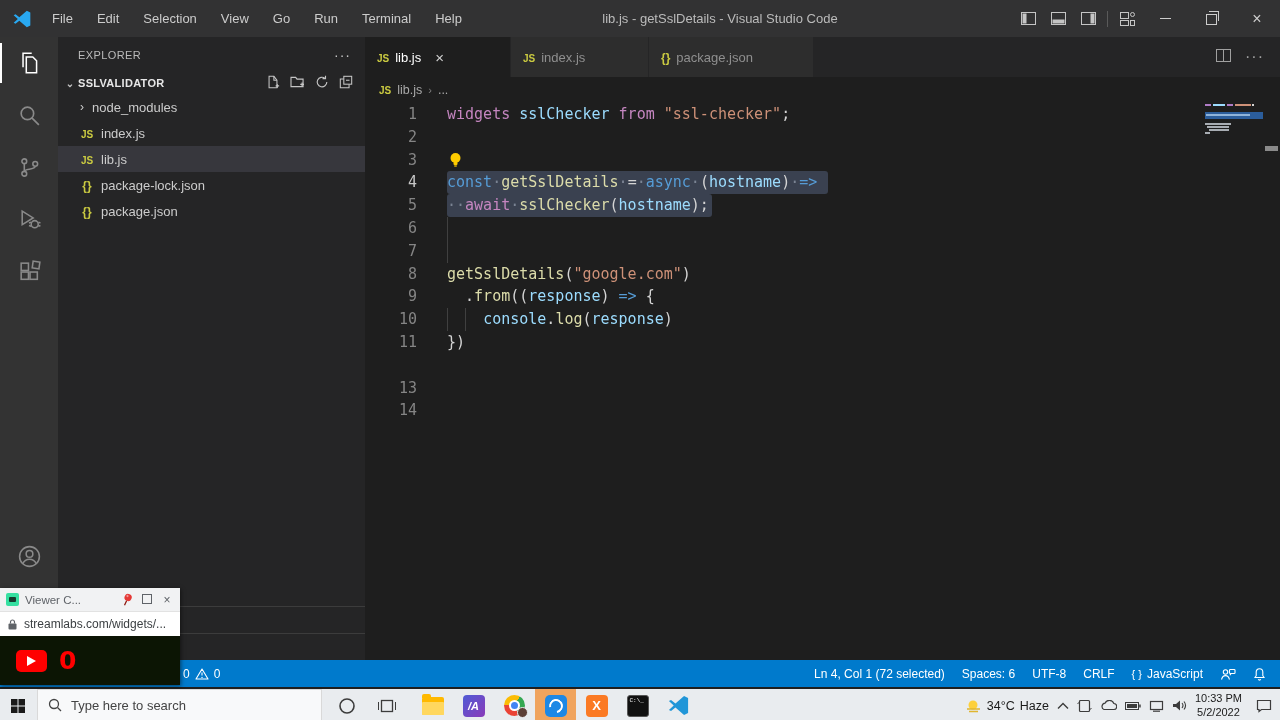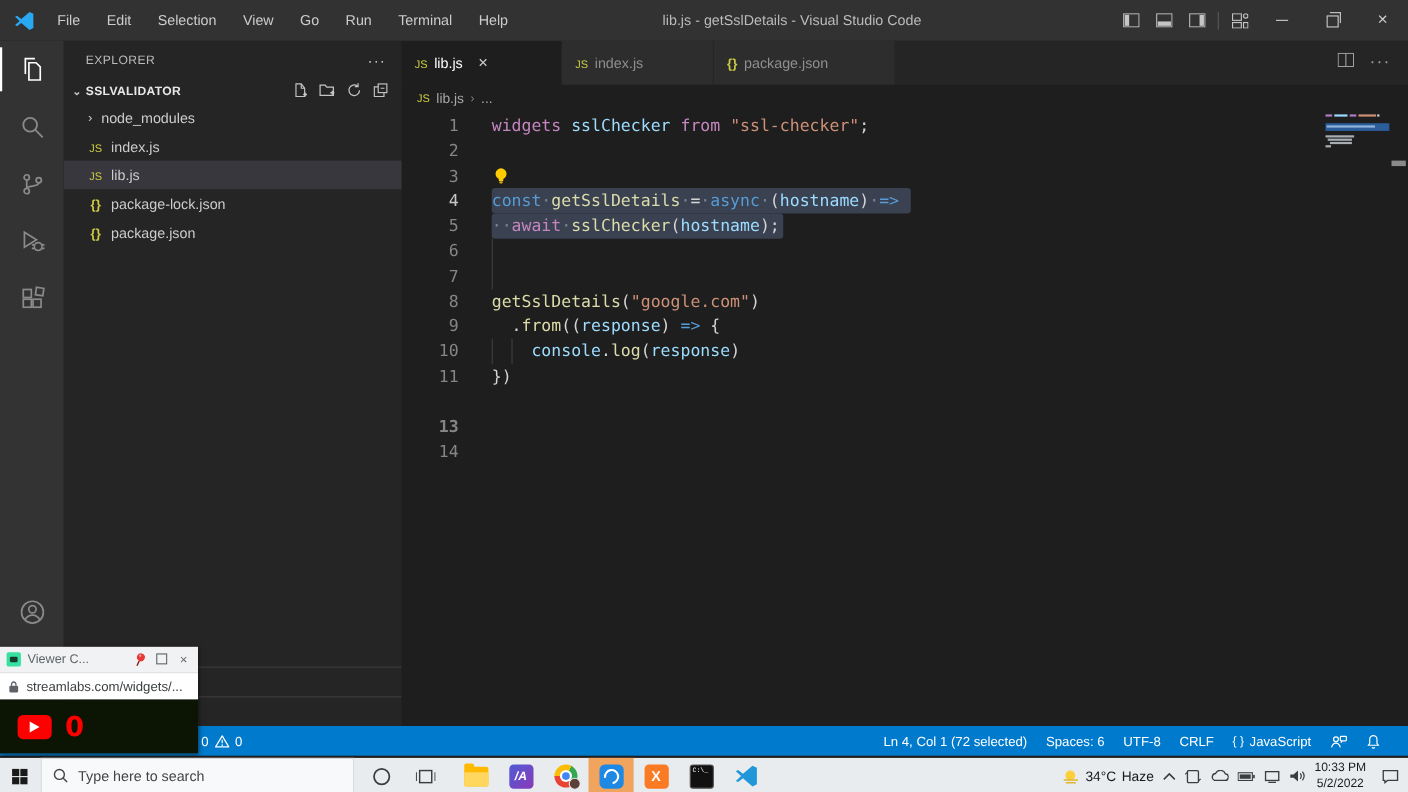--- a/index.html
+++ b/index.html
@@ -29,21 +29,21 @@
   .sb-header{height:35px;display:flex;align-items:center;padding:0 14px 0 20px;font-size:11px;color:#bbbbbb;letter-spacing:.4px;}
   .sb-header .more{margin-left:auto;font-size:14px;color:#c5c5c5;letter-spacing:1px;}
   .sb-section{height:22px;display:flex;align-items:center;font-size:11px;font-weight:bold;color:#e7e7e7;padding-left:4px;letter-spacing:.3px;}
   .sb-section .chev{width:16px;text-align:center;font-size:10px;color:#c5c5c5;}
   .sb-actions{margin-left:auto;display:flex;gap:10px;padding-right:12px;}
   .tree-row{height:26px;display:flex;align-items:center;font-size:13px;color:#cccccc;position:relative;}
   .tree-row.selected{background:#37373d;}
   .tr-chev{width:16px;margin-left:16px;color:#cccccc;font-size:12px;text-align:center;}
   .tr-icon{width:18px;margin-left:20px;margin-right:5px;text-align:center;font-weight:bold;}
   .tr-chev + .tr-name{margin-left:2px;}
-  .badge-js{color:#cbcb41;font-size:10px;font-weight:normal;font-family:"Liberation Sans",sans-serif;}
+  .badge-js{color:#cbcb41;font-size:10px;font-weight:bold;font-family:"Liberation Sans",sans-serif;}
   .badge-braces{color:#cbcb41;font-size:12px;font-weight:bold;}
   .sb-div{position:absolute;left:0;right:0;height:1px;background:#3c3c3c;}
   
   .editor{position:absolute;left:365px;top:37px;right:0;bottom:60px;background:#1e1e1e;z-index:3;}
   .tabbar{height:40px;background:#252526;display:flex;}
   .tab{height:40px;display:flex;align-items:center;padding:0 10px;font-size:13px;color:#8f8f8f;background:#2d2d2d;border-right:1px solid #252526;box-sizing:border-box;}
   .tab.active{background:#1e1e1e;color:#ffffff;}
   .tab .tr-icon{margin:0 6px 0 2px;width:auto;}
   .tab-close{margin-left:14px;color:#d0d0d0;font-size:15px;}
   .tab-actions{position:absolute;top:0;right:0;height:40px;display:flex;align-items:center;gap:14px;padding-right:16px;color:#a0a0a0;}
@@ -58,21 +58,21 @@
   .guide{position:absolute;top:0;height:23px;width:1px;background:#404040;}
   .tk-kw{color:#C586C0}.tk-st{color:#569CD6}.tk-fn{color:#DCDCAA}.tk-vr{color:#9CDCFE}.tk-sr{color:#CE9178}.tk-pl{color:#D4D4D4}.tk-ws{color:#7b8494}
   .bulb{position:absolute;left:83px;top:3px;}
   .minimap{position:absolute;left:840px;top:0;width:59px;height:140px;}
   .mm-seg{position:absolute;height:2px;}
   .mm-block{position:absolute;left:0;width:58px;background:#2b5d9b;}
   .ruler-mark{position:absolute;left:536px;top:43px;width:13px;height:5px;background:#8a8a8a;}
   
   .statusbar{position:absolute;left:0;right:0;bottom:33px;height:27px;background:#007acc;color:#ffffff;font-size:12px;display:flex;align-items:center;z-index:6;}
   .st-left{display:flex;align-items:center;gap:5px;margin-left:183px;}
-  .st-right{margin-left:auto;display:flex;align-items:flex-end;gap:17px;padding-right:25px;}
+  .st-right{margin-left:auto;display:flex;align-items:flex-end;gap:17px;padding-right:14px;}
   .st-item{display:flex;align-items:center;gap:5px;white-space:nowrap;}
   
   .overlay{position:absolute;left:0;top:588px;width:180px;height:97px;z-index:20;box-shadow:1px 1px 4px rgba(0,0,0,.5);}
   .ov-title{height:23px;background:#f1f2f3;display:flex;align-items:center;font-size:11.5px;color:#5f6368;padding:0 6px;gap:6px;}
   .ov-title .grow{flex:1;overflow:hidden;white-space:nowrap;}
   .ov-favicon{width:13px;height:13px;border-radius:2px;background:#35e0a1;display:flex;align-items:center;justify-content:center;}
   .ov-favicon:before{content:"";width:7px;height:5px;background:#153b2e;border-radius:1px;}
   .ov-btn{color:#5f6368;font-size:12px;width:14px;text-align:center;}
   .ov-max{width:8px;height:8px;border:1px solid #5f6368;}
   .ov-addr{height:24px;background:#ffffff;border-top:1px solid #e2e2e2;display:flex;align-items:center;gap:7px;padding:0 8px;font-size:12px;color:#3c4043;}
@@ -309,21 +309,21 @@
             <rect x="6" y="13.2" width="3" height="1.6" rx="0.8" fill="#d8ad00"></rect>
           </svg></span></div>
       <div class="code-row" style="top: 68.4px;"><div class="sel-rect" style="left: 82px; width: 381.148px;"></div><span class="gut cur">4</span><span class="ctext"><span class="tk-st">const</span><span class="tk-ws">·</span><span class="tk-fn">getSslDetails</span><span class="tk-ws">·</span><span class="tk-pl">=</span><span class="tk-ws">·</span><span class="tk-st">async</span><span class="tk-ws">·</span><span class="tk-pl">(</span><span class="tk-vr">hostname</span><span class="tk-pl">)</span><span class="tk-ws">·</span><span class="tk-st">=&gt;</span></span></div>
       <div class="code-row" style="top: 91.2px;"><div class="sel-rect" style="left: 82px; width: 264.812px;"></div><span class="gut">5</span><span class="ctext"><span class="tk-ws">··</span><span class="tk-kw">await</span><span class="tk-ws">·</span><span class="tk-fn">sslChecker</span><span class="tk-pl">(</span><span class="tk-vr">hostname</span><span class="tk-pl">);</span></span></div>
       <div class="code-row" style="top: 114px;"><div class="guide" style="left: 82px;"></div><span class="gut">6</span><span class="ctext"></span></div>
       <div class="code-row" style="top: 136.8px;"><div class="guide" style="left: 82px;"></div><span class="gut">7</span><span class="ctext"></span></div>
       <div class="code-row" style="top: 159.6px;"><span class="gut">8</span><span class="ctext"><span class="tk-fn">getSslDetails</span><span class="tk-pl">(</span><span class="tk-sr">"google.com"</span><span class="tk-pl">)</span></span></div>
       <div class="code-row" style="top: 182.4px;"><span class="gut">9</span><span class="ctext"><span class="tk-pl">  .</span><span class="tk-fn">from</span><span class="tk-pl">((</span><span class="tk-vr">response</span><span class="tk-pl">) </span><span class="tk-st">=&gt;</span><span class="tk-pl"> {</span></span></div>
       <div class="code-row" style="top: 205.2px;"><div class="guide" style="left: 82px;"></div><div class="guide" style="left: 100px;"></div><span class="gut">10</span><span class="ctext"><span class="tk-pl">    </span><span class="tk-vr">console</span><span class="tk-pl">.</span><span class="tk-fn">log</span><span class="tk-pl">(</span><span class="tk-vr">response</span><span class="tk-pl">)</span></span></div>
       <div class="code-row" style="top: 228px;"><span class="gut">11</span><span class="ctext"><span class="tk-pl">})</span></span></div>
-      <div class="code-row" style="top: 273.6px; font-weight: bold;"><span class="gut">13</span><span class="ctext"></span></div>
+      <div class="code-row" style="top: 273.6px;"><span class="gut">13</span><span class="ctext"></span></div>
       <div class="code-row" style="top: 296.4px;"><span class="gut">14</span><span class="ctext"></span></div>
     </div>
   <div class="minimap" id="minimap" style="top:66px;">
       <div class="mm-seg" style="left: 0px; width: 6px; top: 1px; background: rgb(176, 124, 198);"></div>
       <div class="mm-seg" style="left: 8px; width: 12px; top: 1px; background: rgb(156, 220, 254);"></div>
       <div class="mm-seg" style="left: 22px; width: 6px; top: 1px; background: rgb(176, 124, 198);"></div>
       <div class="mm-seg" style="left: 30px; width: 16px; top: 1px; background: rgb(206, 145, 120);"></div>
       <div class="mm-seg" style="left: 47px; width: 2px; top: 1px; background: rgb(212, 212, 212);"></div>
       <div class="mm-block" style="top: 9px; height: 7px;"></div>
       <div class="mm-seg" style="left: 1px; width: 44px; top: 11px; background: rgb(143, 179, 217);"></div>

